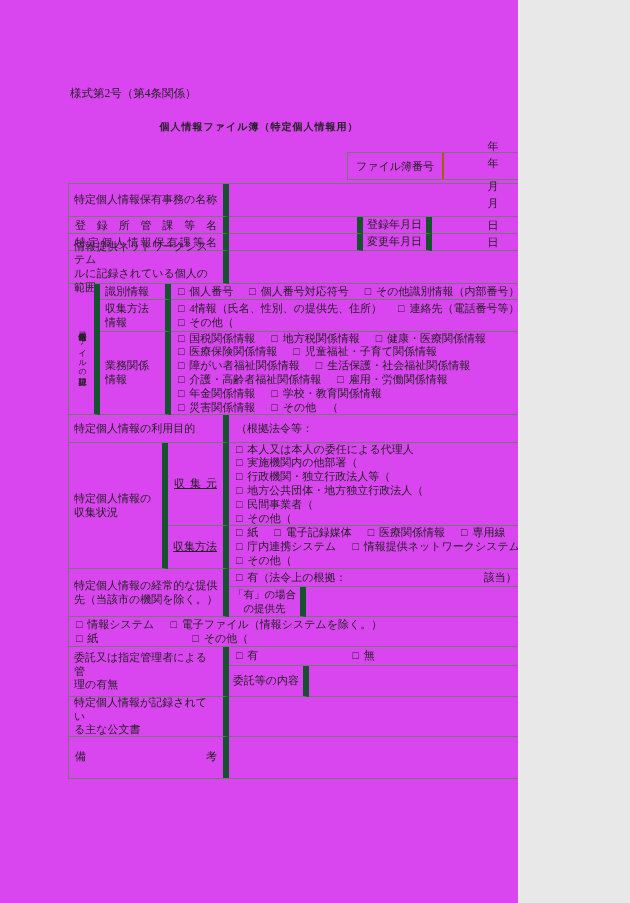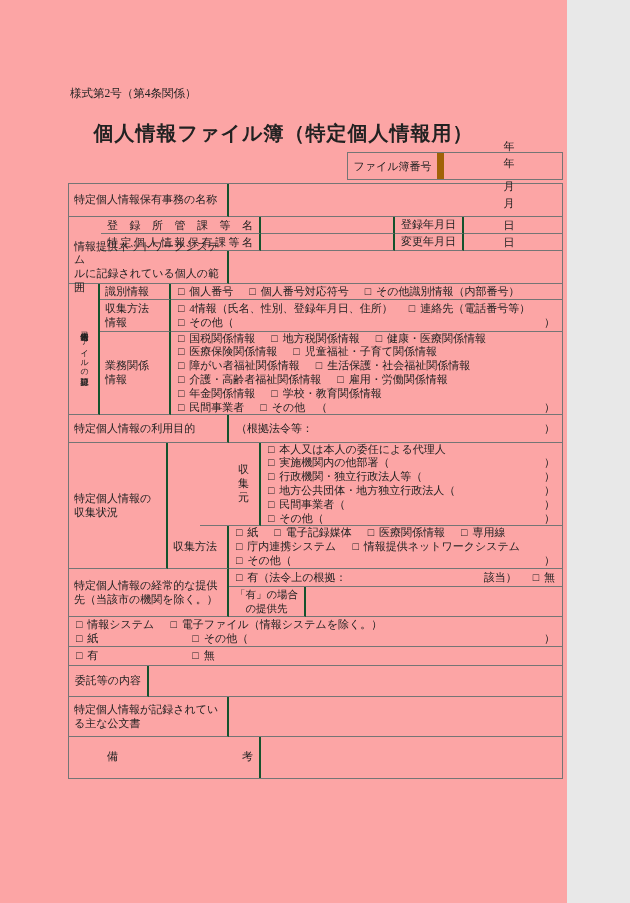--- a/index.html
+++ b/index.html
@@ -1,49 +1,49 @@
 <!DOCTYPE html>
 <html><head>
 <meta charset="utf-8">
 <style>
   html,body{margin:0;padding:0;background:#e8e8e8;}
   .sheet{
-    position:relative;width:567px;height:903px;background:#fca5a5;
+    position:relative;width:518px;height:903px;background:#d946ef;
     font-family:"Liberation Serif","DejaVu Serif",serif;color:#222;
     overflow:hidden;box-sizing:border-box;
   }
   .form-code{position:absolute;left:70px;top:86px;font-size:11.5px;}
   .doc-title{position:absolute;left:0;top:120px;width:100%;text-align:center;
-    font-size:20px;font-weight:bold;letter-spacing:1px;}
+    font-size:10px;font-weight:bold;letter-spacing:1px;}
   
   .fileno{position:absolute;left:347px;top:152px;width:216px;height:28px;
     display:flex;border:1px solid #757575;box-sizing:border-box;font-size:11px;}
-  .fileno .fl{width:96px;border-right:7px solid #a16207;display:flex;
+  .fileno .fl{width:96px;border-right:2px solid #a16207;display:flex;
     align-items:center;justify-content:center;box-sizing:border-box;}
   .fileno .fv{flex:1;}
   
   .tbl{position:absolute;left:68px;top:183px;width:495px;border:1px solid #757575;
     box-sizing:border-box;font-size:11px;line-height:1.25;}
   .r{display:flex;align-items:stretch;}
   .grow{flex:1;display:flex;flex-direction:column;min-width:0;}
-  .c{border-right:2px solid #14532d;border-bottom:1px solid #757575;
+  .c{border-right:6px solid #14532d;border-bottom:1px solid #757575;
     box-sizing:border-box;min-width:0;}
   .c.last{border-right:none;}
   .c.nb{border-bottom:none;}
   .w-label{width:160px;}
   .w-vert{width:31px;display:flex;align-items:center;justify-content:center;}
   .w-cat{width:71px;}
   .w-collab{width:99px;}
-  .w-sub{width:61px;}
+  .w-sub{width:61px;text-decoration:underline;}
   .w-sub77{width:77px;}
   .w-sub80{width:80px;}
   .w-val{width:134px;}
   .w-date{width:69px;}
   .lab{display:flex;align-items:center;padding:1px 5px;white-space:pre-line;}
-  .just{display:block;text-align:justify;text-align-last:justify;padding:1px 6px;margin-left:32px;}
+  .just{display:block;text-align:justify;text-align-last:justify;padding:1px 6px;}
   .just.v17{line-height:15px;}
   .just.v30{padding-top:8px;}
   .just.v41{padding-top:13px;}
   .ctr{display:flex;align-items:center;justify-content:center;text-align:center;
     white-space:pre-line;padding:1px 3px;}
   .vtext{writing-mode:vertical-rl;text-orientation:upright;font-size:8px;
     letter-spacing:0;line-height:1;}
   .datec{display:flex;align-items:center;justify-content:flex-end;gap:26px;
     padding-right:8px;}
   
@@ -133,21 +133,21 @@
           </div>
         </div>
         <div class="r" style="height:32px">
           <div class="c w-cat lab">収集方法
 情報</div>
           <div class="c last grow">
             <div class="lines">
                 <div class="line">
                   <span class="cbi">
                     <span class="box">□</span>
-                    <span>4情報（氏名、性別、登録年月日、住所）</span>
+                    <span>4情報（氏名、性別、の提供先、住所）</span>
                   </span>
                   <span class="cbi">
                     <span class="box">□</span>
                     <span>連絡先（電話番号等）</span>
                   </span>
                 </div>
                 <div class="line">
                   <span class="cbi">
                     <span class="box">□</span>
                     <span>その他（</span>
@@ -213,21 +213,21 @@
                     <span>年金関係情報</span>
                   </span>
                   <span class="cbi">
                     <span class="box">□</span>
                     <span>学校・教育関係情報</span>
                   </span>
                 </div>
                 <div class="line">
                   <span class="cbi">
                     <span class="box">□</span>
-                    <span>民間事業者</span>
+                    <span>災害関係情報</span>
                   </span>
                   <span class="cbi">
                     <span class="box">□</span>
                     <span>その他　（</span>
                   </span>
                   <span class="fillspan"></span>
                   <span>）</span>
                 </div>
               </div>
           </div>
@@ -407,20 +407,22 @@
                 <span>その他（</span>
               </span>
               <span class="fillspan"></span>
               <span>）</span>
             </div>
           </div>
       </div>
     </div>
 
     <div class="r" style="height:50px">
+      <div class="c w-label lab">委託又は指定管理者による管
+理の有無</div>
       <div class="grow">
         <div class="r" style="height:19px">
           <div class="c last grow">
             <div class="lines">
                 <div class="line">
                   <span class="cbi">
                     <span class="box">□</span>
                     <span>有</span>
                   </span>
                   <span class="spacer"></span>

